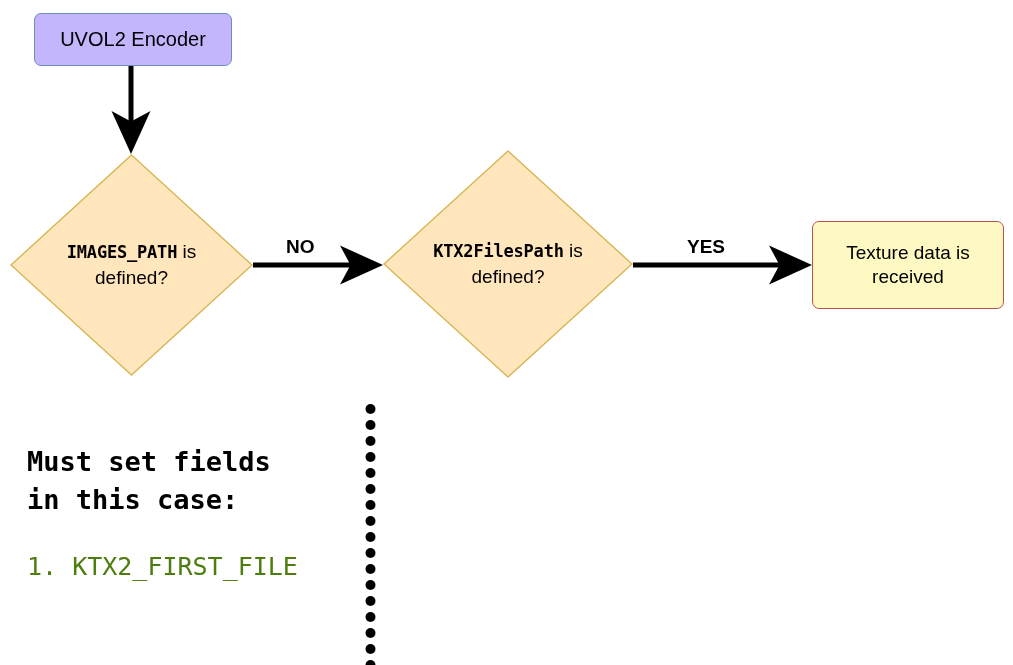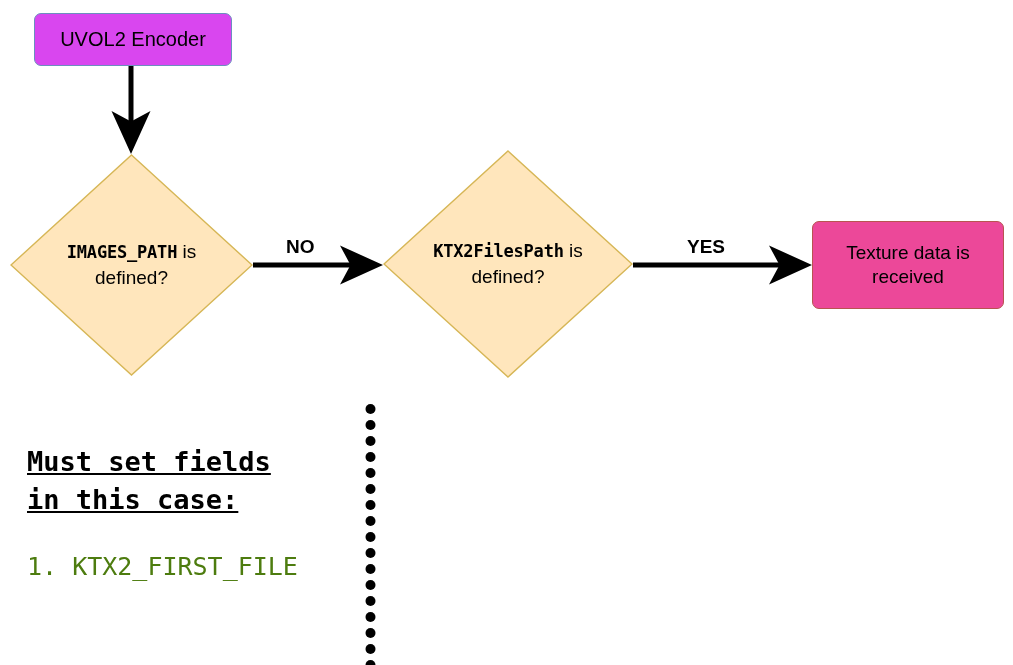--- a/index.html
+++ b/index.html
@@ -27,31 +27,31 @@
   .rounded-box {
     border-radius: 7px;
     border-width: 1.5px;
     border-style: solid;
   }
   #start-node {
     left: 34px;
     top: 13px;
     width: 198px;
     height: 53px;
-    background: #d946ef;
+    background: #c4b5fd;
     border-color: #6c8ebf;
     font-size: 20px;
     color: #000000;
   }
   #end-node {
     left: 812px;
     top: 221px;
     width: 192px;
     height: 88px;
-    background: #ec4899;
+    background: #fef9c3;
     border-color: #b85450;
     font-size: 19px;
     color: #000000;
     padding: 16px 14px;
   }
   .decision-wrap {
     position: absolute;
   }
   .decision-svg {
     position: absolute;
@@ -109,21 +109,20 @@
     top: 443px;
     width: 330px;
   }
   #notes-heading {
     font-family: "DejaVu Sans Mono", "Liberation Mono", monospace;
     font-weight: bold;
     font-size: 27px;
     line-height: 38px;
     color: #000000;
     white-space: pre-line;
-    text-decoration: underline;
   }
   #notes-list {
     margin: 0;
     padding: 0;
     list-style: none;
     font-family: "DejaVu Sans Mono", "Liberation Mono", monospace;
     font-size: 25px;
     line-height: 34px;
     color: #4d7c0f;
     margin-top: 31px;

